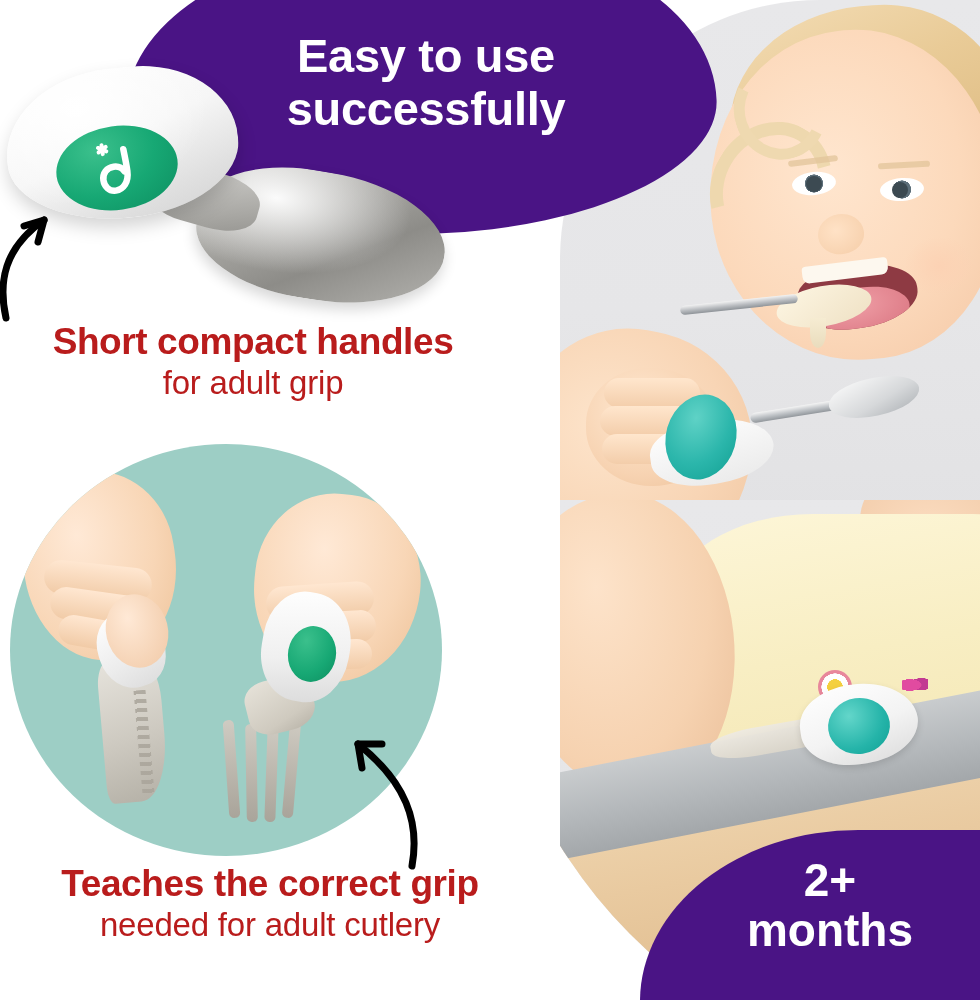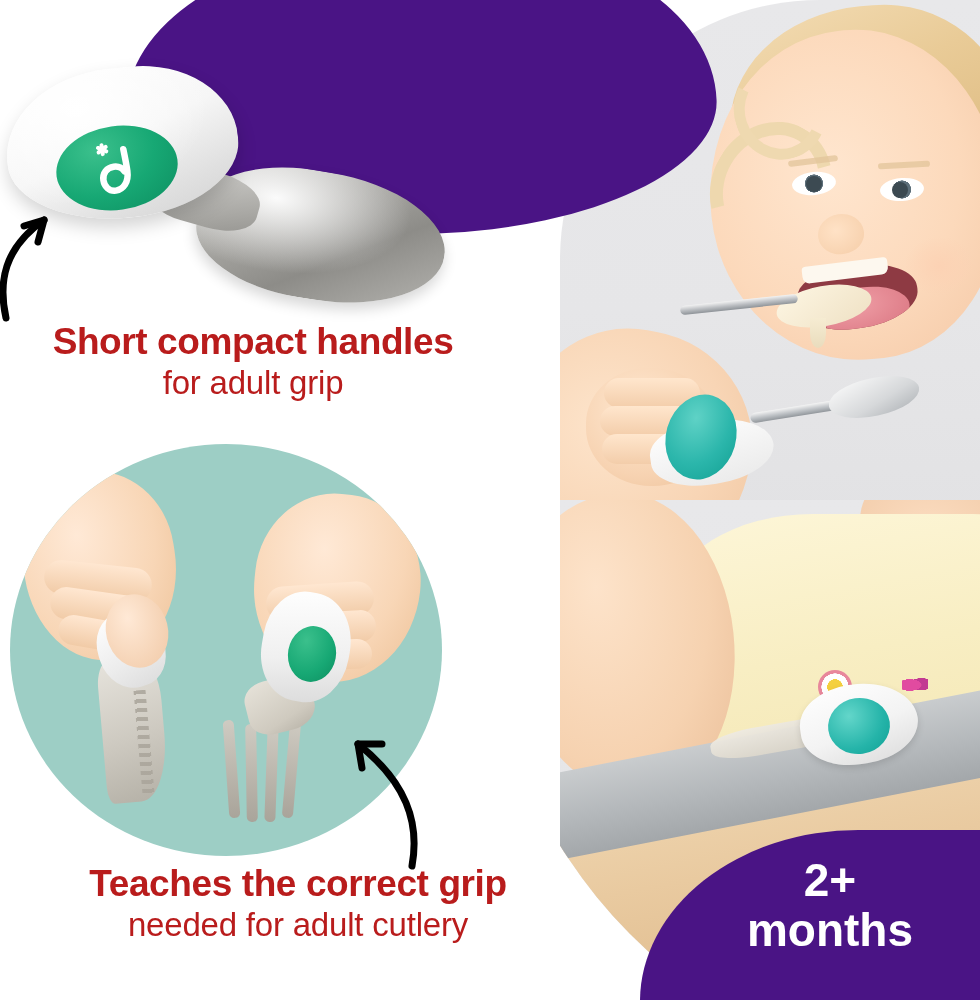--- a/index.html
+++ b/index.html
@@ -305,21 +305,21 @@
   .t1{left:216px;top:276px;transform:rotate(-4deg);}
   .t2{left:236px;top:280px;transform:rotate(-1deg);}
   .t3{left:256px;top:280px;transform:rotate(2deg);}
   .t4{left:276px;top:276px;transform:rotate(5deg);}
 
   
   .cap{position:absolute;text-align:center;color:#b91c1c;}
   .cap .b{font-weight:700;font-size:37px;line-height:1.1;letter-spacing:-.4px;}
   .cap .n{font-weight:400;font-size:33px;line-height:1.2;letter-spacing:-.2px;}
   .cap-top{left:0;top:322px;width:506px;}
-  .cap-bottom{left:0;top:864px;width:540px;margin-left:28px;}
+  .cap-bottom{left:0;top:864px;width:540px;}
 
   
   .arrow{position:absolute;}
 </style>
 </head>
 <body>
 
 <div class="stage">
 
   <div class="photo-right">
@@ -368,20 +368,24 @@
       <div class="script"></div>
       <div class="table"></div>
       <div class="mat"></div>
       <div class="fork-low-tines"></div>
       <div class="fork-low-h"></div>
       <div class="fork-low-dot"></div>
     </div>
   </div>
 
   <div class="purple-blob"></div>
+  <div class="headline">
+    <div>Easy to use</div>
+    <div>successfully</div>
+  </div>
 
   <div>
     <div class="spoon-metal"></div>
     <div class="spoon-neck"></div>
     <div class="spoon-handle"></div>
     <div class="logo-oval"></div>
     <svg class="logo-mark" viewBox="0 0 46 58">
       <path d="M30 10 C30 10 31 26 31 32 C31 44 24 50 17 50 C10 50 6 44 6 38 C6 31 11 26 18 26 C22 26 26 28 28 32" fill="none" stroke="#ffffff" stroke-width="6.5" stroke-linecap="round"></path>
       <g fill="#ffffff">
         <rect x="7" y="1" width="4" height="13" rx="2"></rect>

